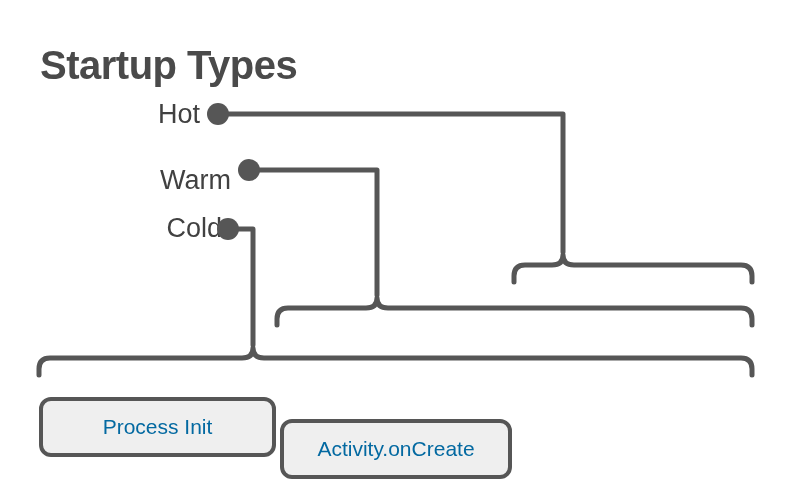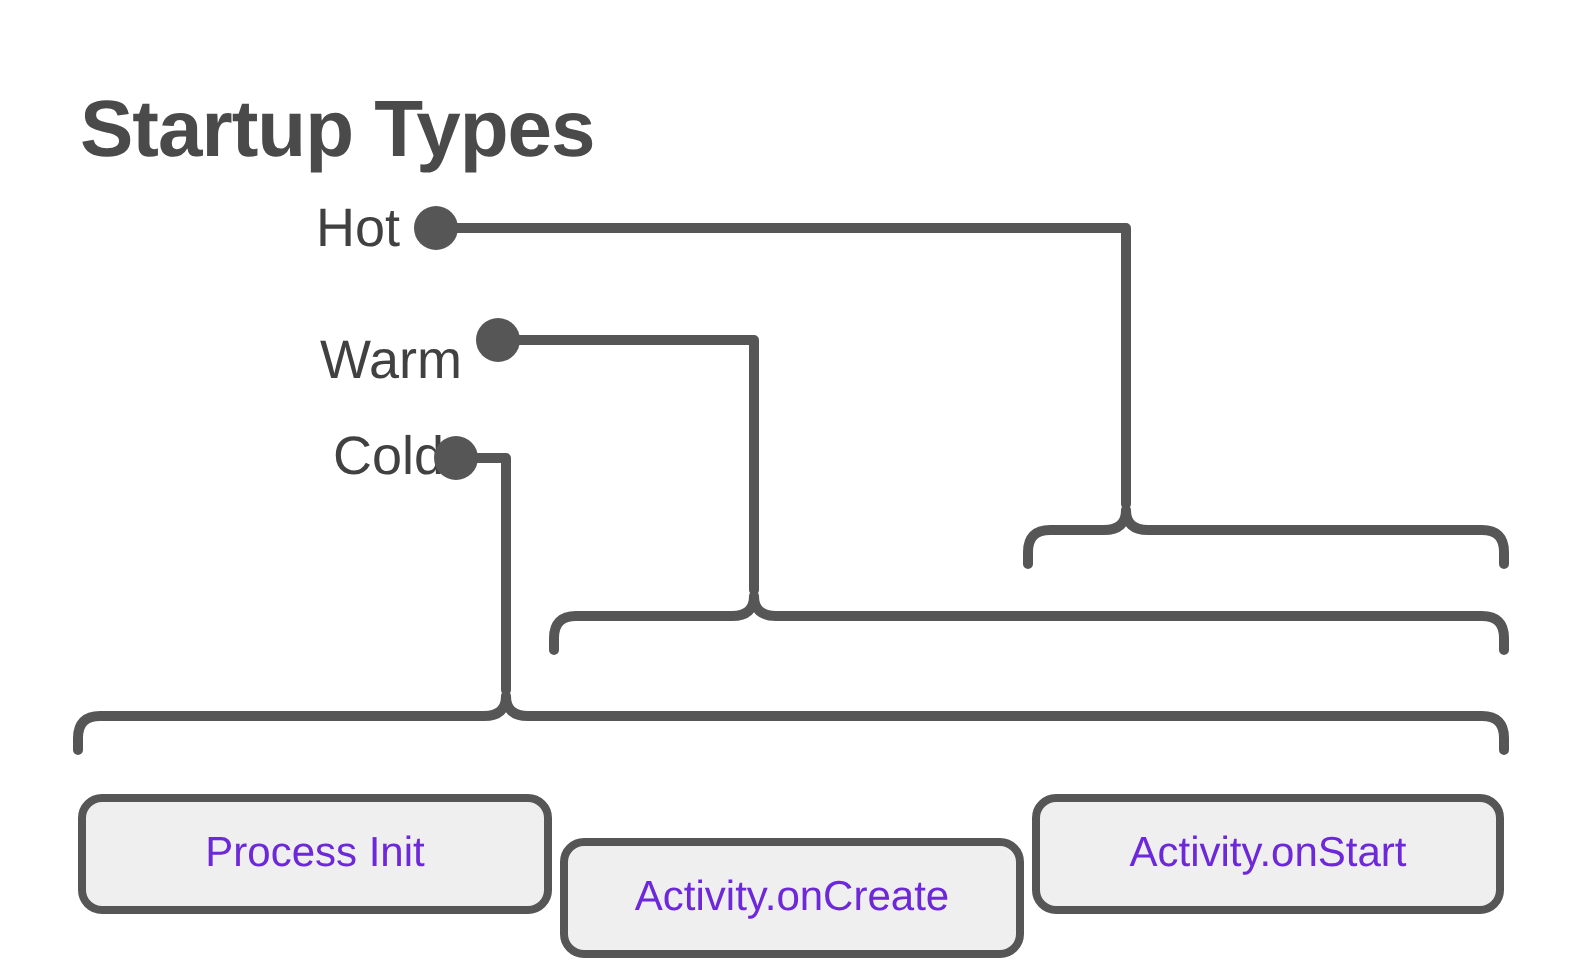--- a/index.html
+++ b/index.html
@@ -65,21 +65,21 @@
     top: 397px;
     height: 60px;
     box-sizing: border-box;
     border: 4px solid #565656;
     border-radius: 12px;
     background: #efefef;
     display: flex;
     align-items: center;
     justify-content: center;
     font-size: 21px;
-    color: #6d28d9;
+    color: #0369a1;
     white-space: nowrap;
   }
   #box-process-init   { left: 39px;  width: 237px; }
   #box-activity-oncreate { left: 280px; width: 232px; margin-top: 22px; }
   #box-activity-onstart  { left: 516px; width: 236px; }
 
   #watermark {
     position: absolute;
     left: 620px;
     top: 460px;
@@ -132,18 +132,15 @@
   </svg>
 
   <div class="stage-box" id="box-process-init">
     <span>Process Init</span>
   </div>
 
   <div class="stage-box" id="box-activity-oncreate">
     <span>Activity.onCreate</span>
   </div>
 
-  <div class="stage-box" id="box-activity-onstart">
-    <span>Activity.onStart</span>
-  </div>
 
 
 </div>
 
 </body></html>

